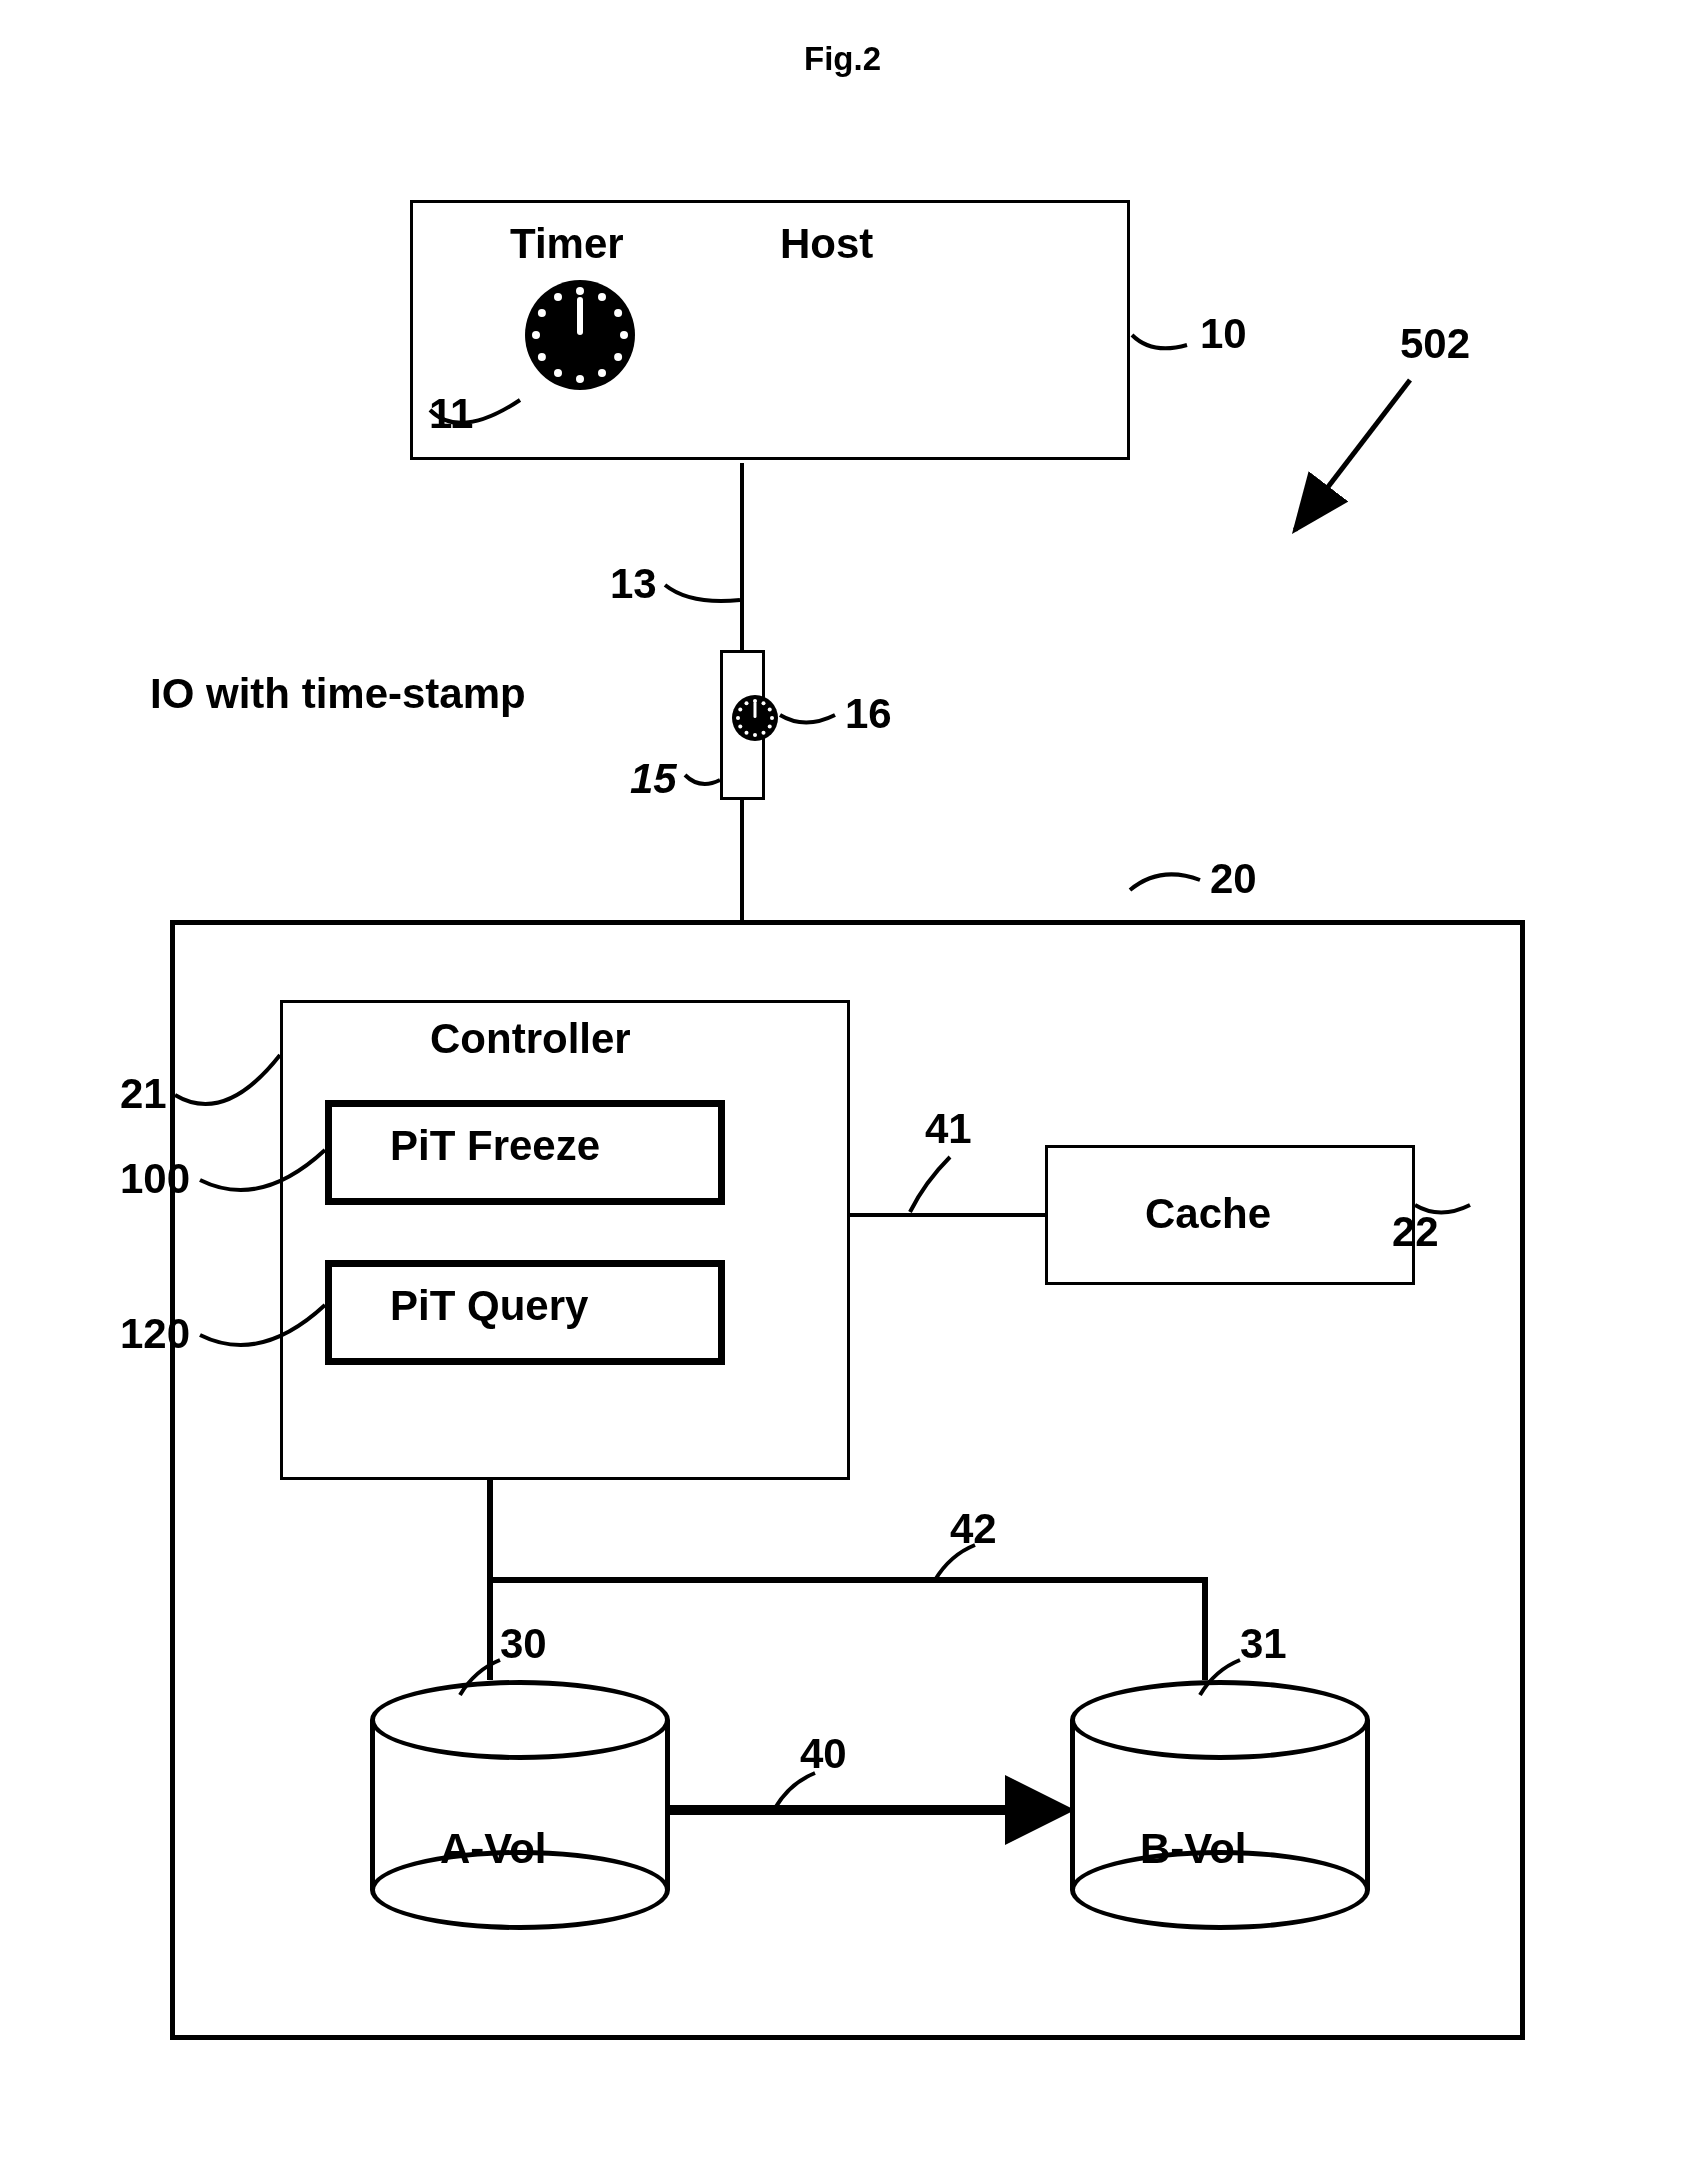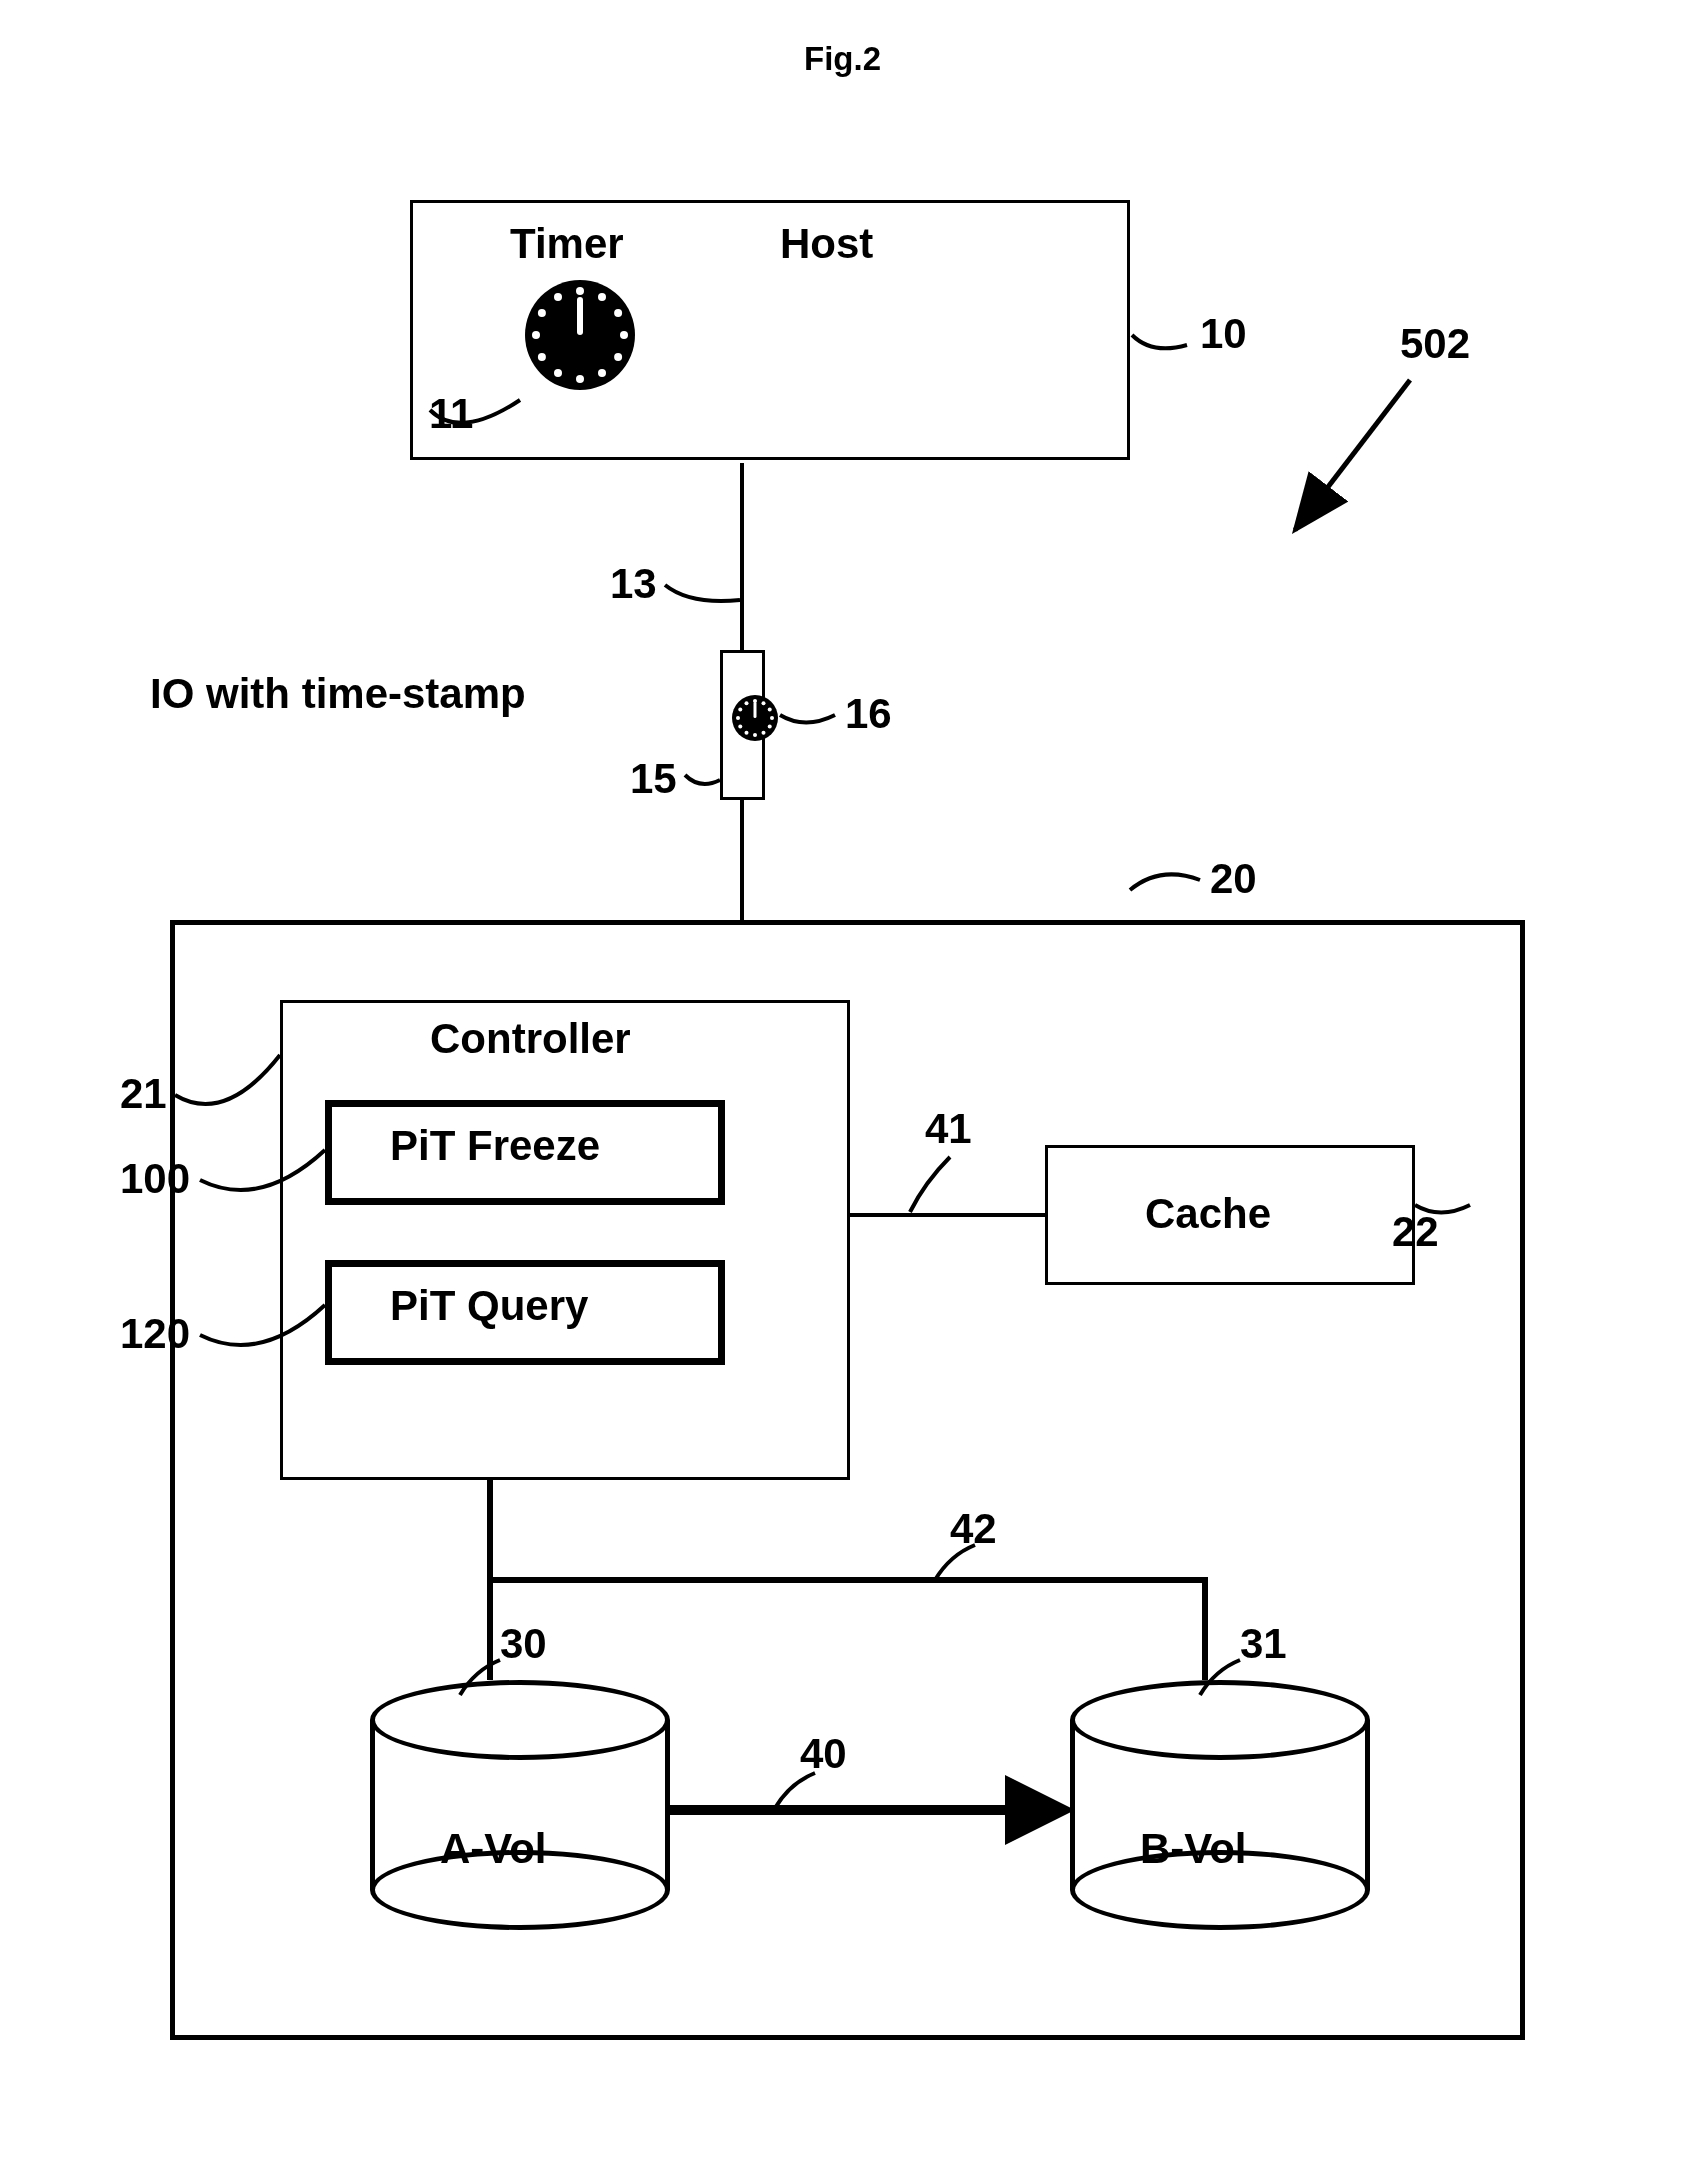--- a/index.html
+++ b/index.html
@@ -201,21 +201,21 @@
     <div class="cyl-body"></div>
     <div class="cyl-bot"></div>
     <div class="cyl-top"></div>
   </div>
   <div class="label bvol-label">B-Vol</div>
 
   <div class="ref" style="top:110px; left:1080px;">10</div>
   <div class="ref" style="top:190px; left:266px;margin-left:43px;">11</div>
   <div class="ref" style="top:120px; left:1280px;">502</div>
   <div class="ref" style="top:360px; left:490px;">13</div>
-  <div class="ref" style="top:555px; left:510px;">15</div>
+  <div class="ref" style="top:555px; left:510px;font-style:italic;">15</div>
   <div class="ref" style="top:490px; left:725px;">16</div>
   <div class="ref" style="top:655px; left:1090px;">20</div>
   <div class="ref" style="top:870px; left:0px;">21</div>
   <div class="ref" style="top:955px; left:0px;">100</div>
   <div class="ref" style="top:1110px; left:0px;">120</div>
   <div class="ref" style="top:905px; left:805px;">41</div>
   <div class="ref" style="top:980px; left:1272px;margin-top:28px;">22</div>
   <div class="ref" style="top:1305px; left:830px;">42</div>
   <div class="ref" style="top:1420px; left:380px;">30</div>
   <div class="ref" style="top:1420px; left:1120px;">31</div>

